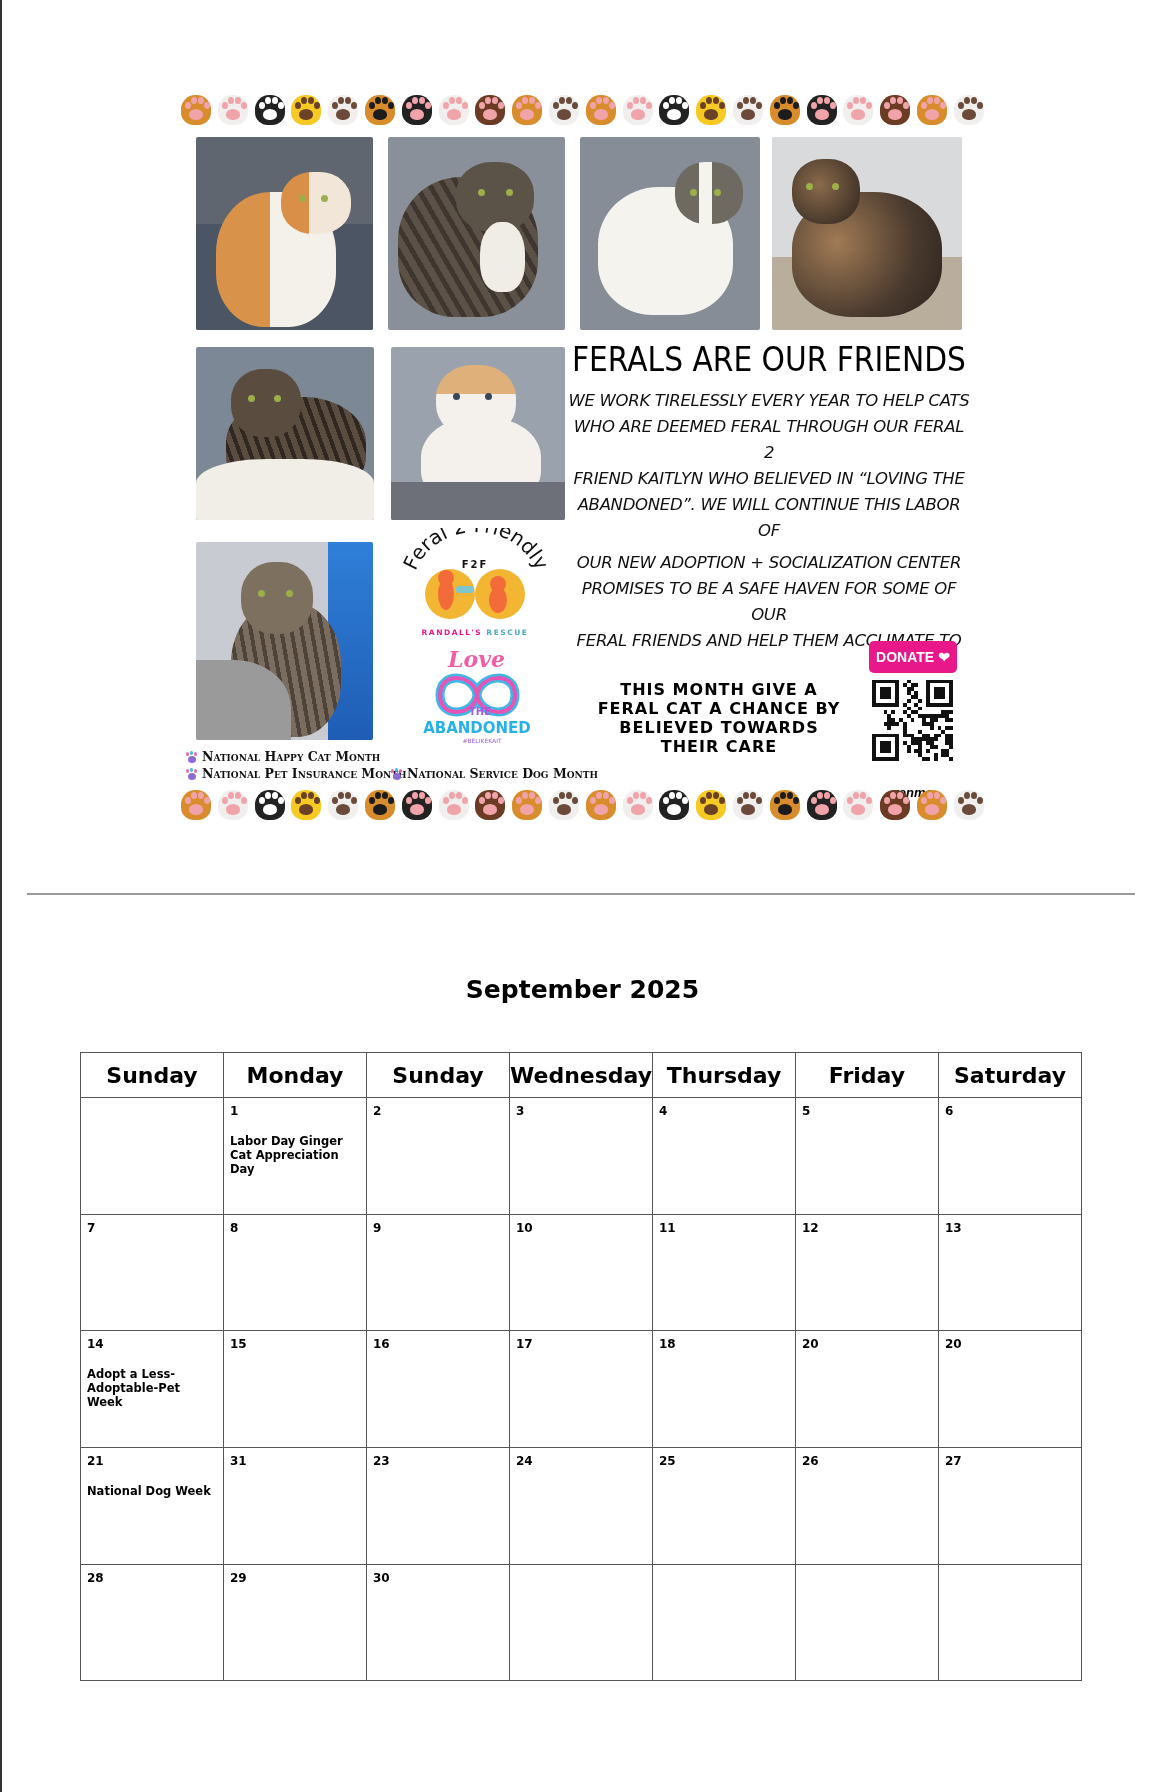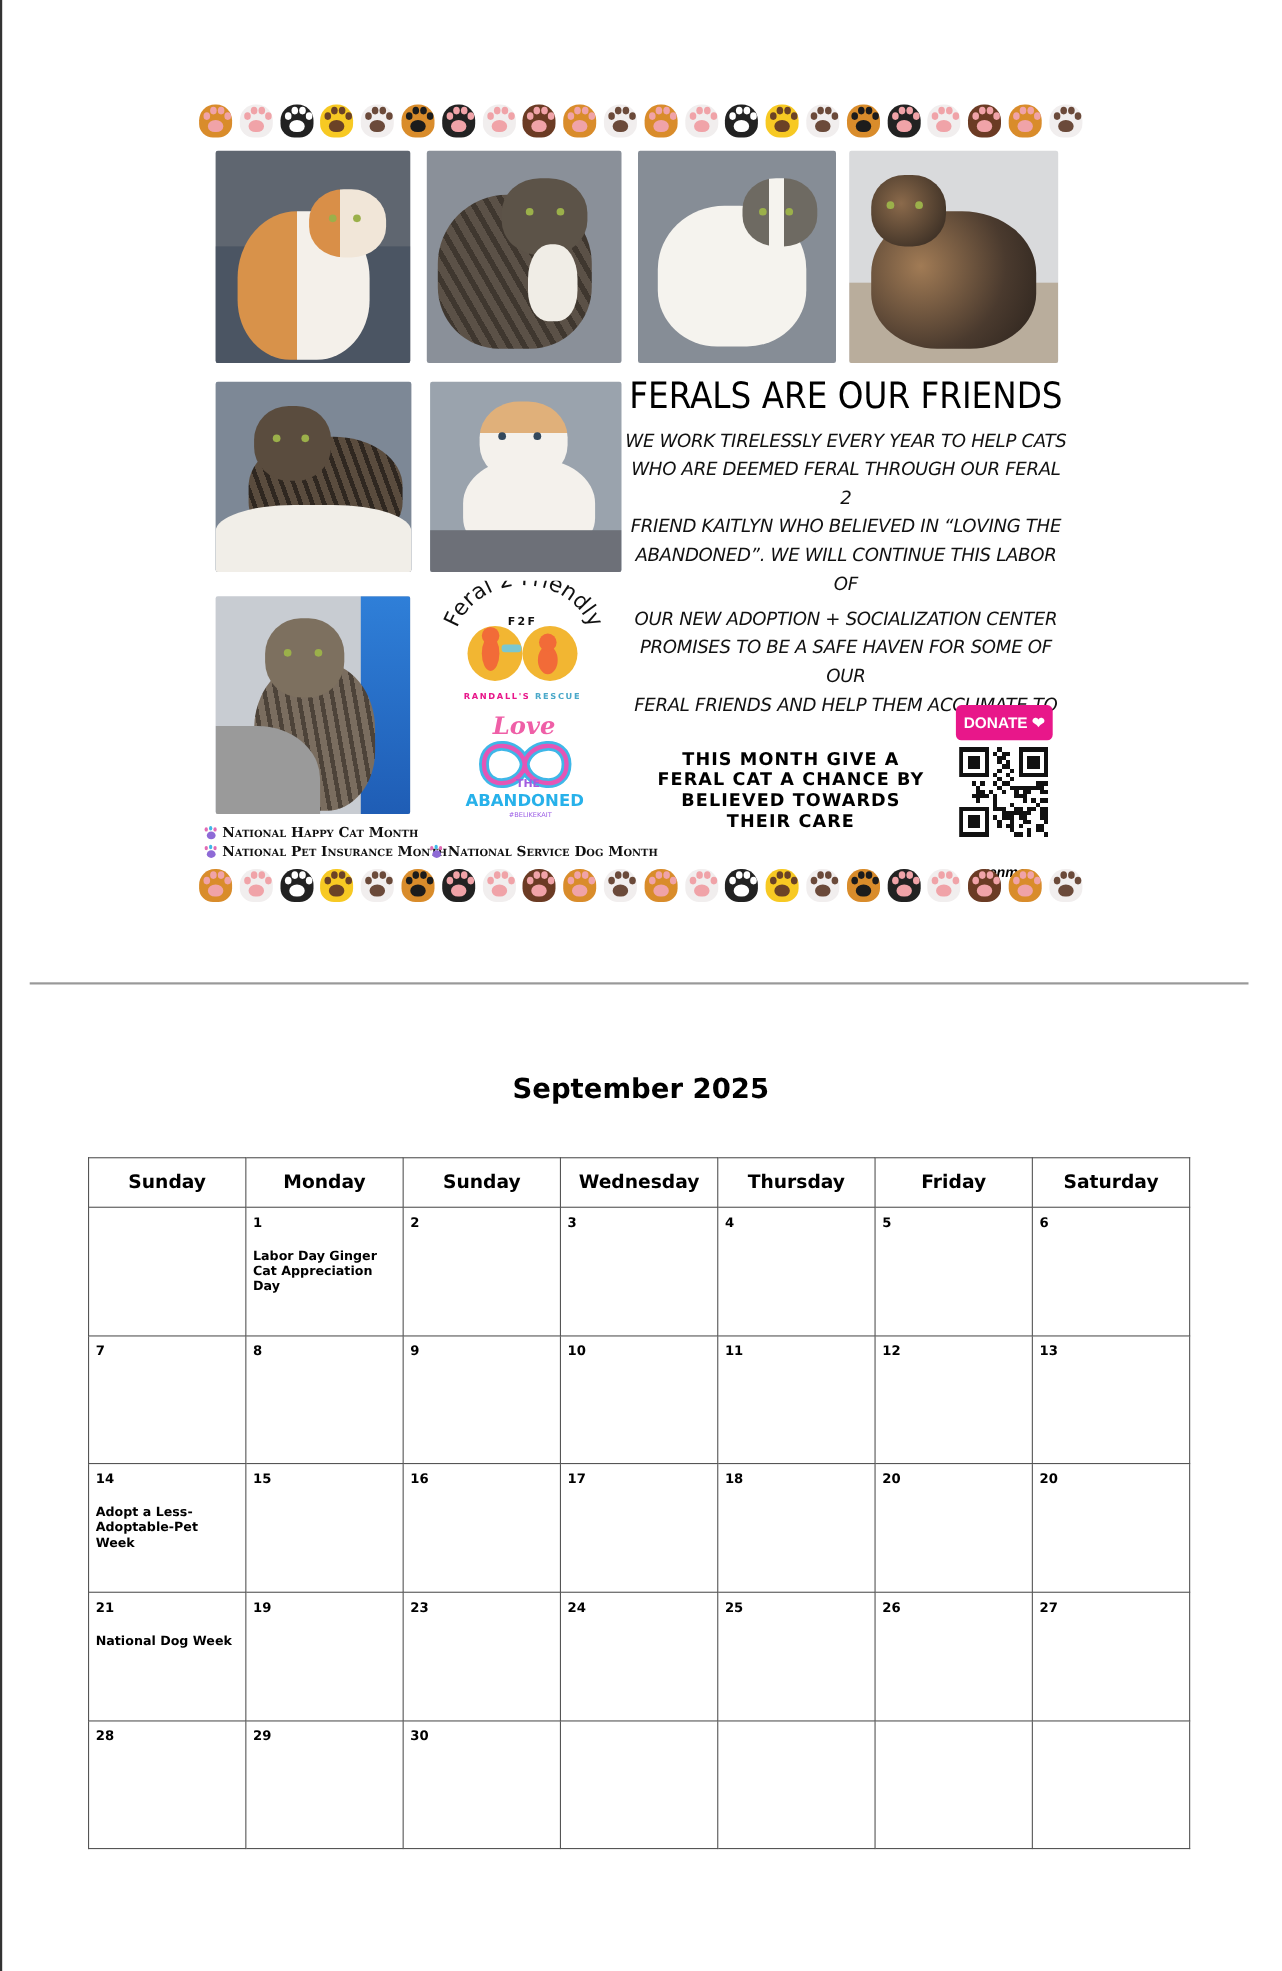--- a/index.html
+++ b/index.html
@@ -28,21 +28,21 @@
   .pawmini{display:inline-block;width:12px;height:12px;position:relative;}
   .pawmini i{position:absolute;border-radius:50%;}
   
   .f2f{position:absolute;left:400px;top:528px;width:150px;height:112px;}
   .love{position:absolute;left:420px;top:645px;width:115px;height:105px;}
   
   .divider{position:absolute;left:27px;top:893px;width:1108px;height:2px;background:#999;}
   
   .cal-title{position:absolute;left:0;width:1165px;top:975px;text-align:center;font-weight:bold;font-size:25px;font-family:"DejaVu Sans",sans-serif;}
   table.cal{position:absolute;left:80px;top:1052px;width:1002px;border-collapse:collapse;table-layout:fixed;}
-  table.cal th{height:44px;border:1.5px solid #555;font-size:17px;font-weight:bold;text-align:center;vertical-align:middle;padding:0;}
+  table.cal th{height:44px;border:1.5px solid #555;font-size:22px;font-weight:bold;text-align:center;vertical-align:middle;padding:0;}
   table.cal td{height:116.7px;border:1.5px solid #555;vertical-align:top;padding:6px 6px;box-sizing:border-box;}
   .day-num{font-size:12px;font-weight:bold;line-height:14px;display:block;}
   .event{font-size:11.5px;font-weight:bold;line-height:14px;display:block;margin-top:16px;}
 </style>
 </head>
 <body>
 
 <div class="left-border"></div>
 
 <div>
@@ -764,21 +764,21 @@
           <span class="day-num">20</span>
           <span class="event"></span>
         </td>
       </tr>
       <tr>
         <td>
           <span class="day-num">21</span>
           <span class="event">National Dog Week</span>
         </td>
         <td>
-          <span class="day-num">19</span>
+          <span class="day-num">31</span>
           <span class="event"></span>
         </td>
         <td>
           <span class="day-num">23</span>
           <span class="event"></span>
         </td>
         <td>
           <span class="day-num">24</span>
           <span class="event"></span>
         </td>

